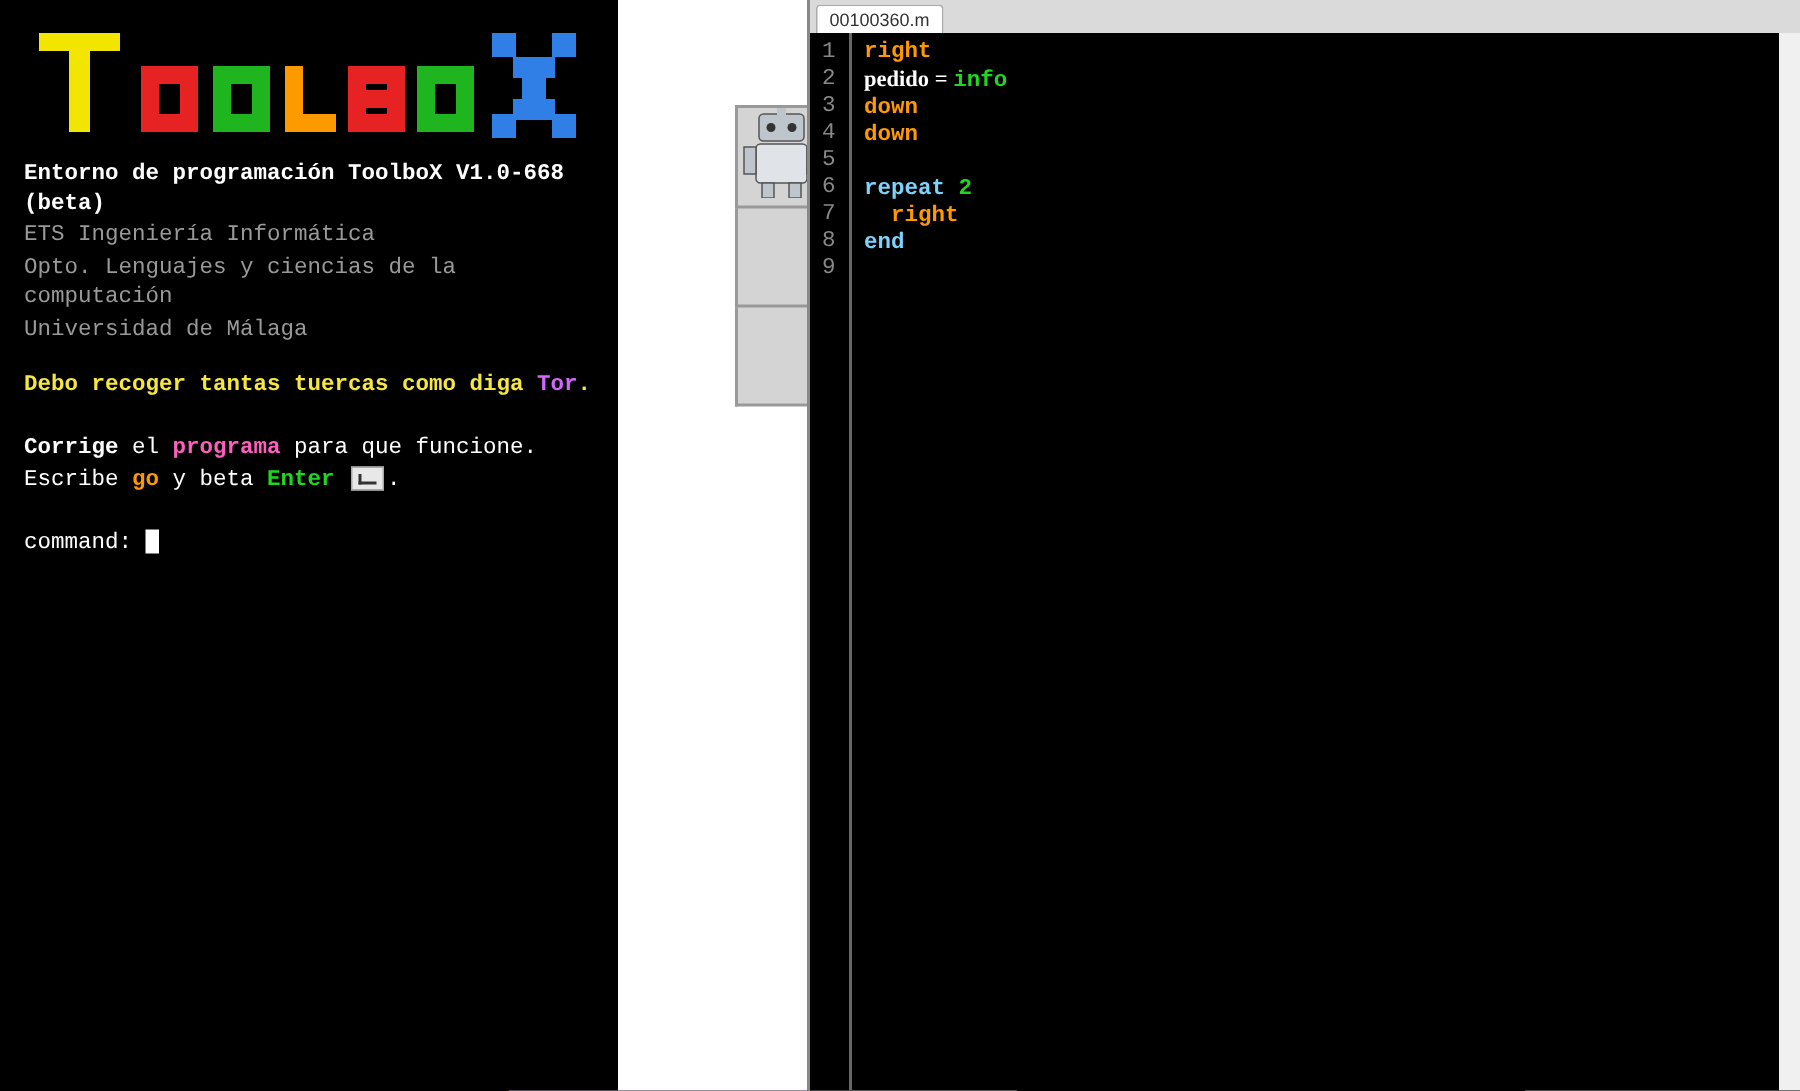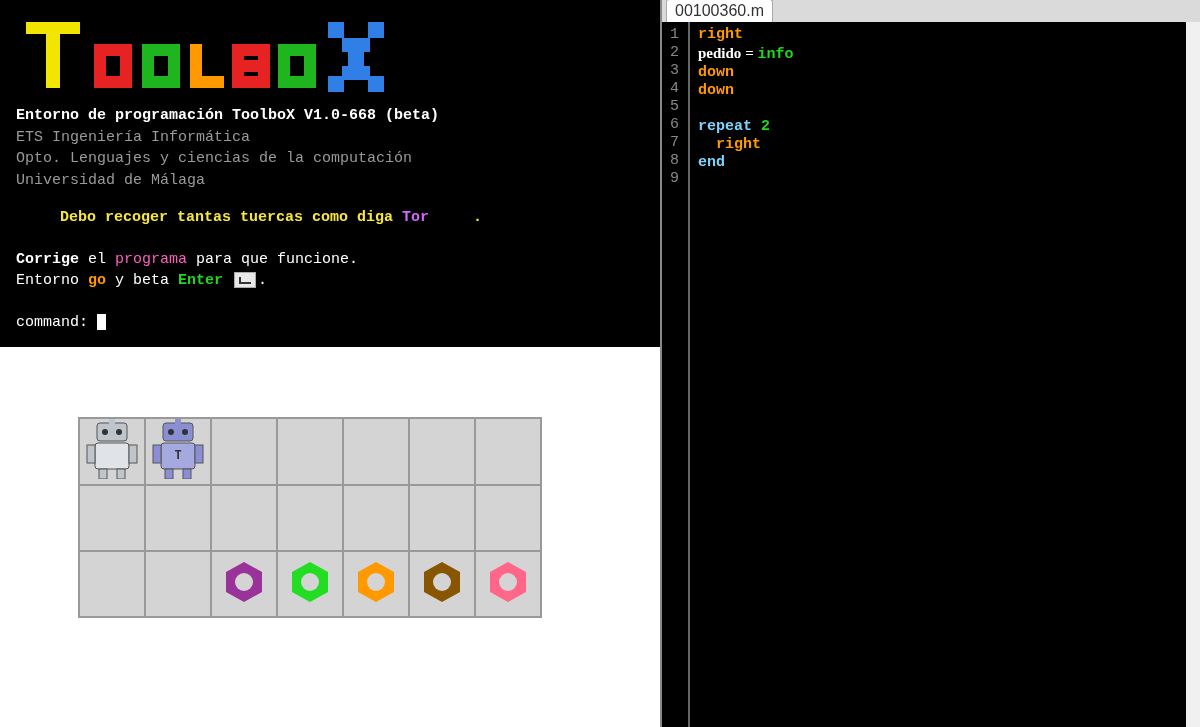--- a/index.html
+++ b/index.html
@@ -9,47 +9,47 @@
     }
     body {
       font-family: "Courier New", monospace;
       background: #fff;
       width: 1200px;
       height: 727px;
       overflow: hidden;
       display: flex;
     }
     .left-pane {
-      width: 660px;
+      width: 538px;
       height: 727px;
       background: #4c1d95;
       display: flex;
-      flex-direction: column;
+      flex-direction: row;
     }
     .console-area {
       padding: 10px 16px 15px 16px;
       background: #000;
       color: #fff;
       font-size: 15px;
       line-height: 1.3;
     }
     .logo {
       margin-top: 6px;
       margin-bottom: 12px;
     }
     .logo svg { display: block; }
     .version-line { color: #fff; font-weight: bold; margin-bottom: 2px; }
     .gray-line { color: #999; margin-bottom: 2px; }
     .task-line { margin-top: 18px; font-weight: bold; }
-    .task-line .yellow { color: #f5e642; margin-left: 44px; }
+    .task-line .yellow { color: #f5e642; }
     .task-line .magenta { color: #d466ff; margin-top: 29px; }
     .inst1 { margin-top: 22px; }
     .inst1 .plain { color:#fff; }
     .inst1 .bold { color:#fff; font-weight:bold; }
-    .inst1 .prog { color:#ff5ec0; font-weight:normal; }
+    .inst1 .prog { color:#ff5ec0; font-weight:bold; }
     .inst2 { margin-top: 2px; }
     .inst2 .go { color:#ff9900; font-weight:bold; }
     .inst2 .enter { color:#1ed71e; font-weight:bold; }
     .key-icon {
       display: inline-block;
       width: 22px; height: 16px;
       background: #e8e8e8;
       border: 1px solid #aaa;
       vertical-align: middle;
       position: relative;
@@ -101,21 +101,21 @@
       display:flex;
       align-items:flex-end;
       padding-left:4px;
     }
     .tab {
       background:#fff;
       border:1px solid #aaa;
       border-bottom:none;
       padding:2px 8px;
       font-family: Arial, sans-serif;
-      font-size:16px;
+      font-size:12px;
       color:#333;
       border-radius: 3px 3px 0 0;
     }
     .editor {
       flex:1;
       background:#000;
       display:flex;
       font-family:"Courier New", monospace;
       font-size:15px;
       line-height:18px;
@@ -214,21 +214,21 @@
     <div class="gray-line">Universidad de Málaga</div>
 
     <div class="task-line">
       <span class="yellow">Debo recoger tantas tuercas como diga </span><span class="magenta">Tor</span><span class="yellow">.</span>
     </div>
 
     <div class="inst1">
       <span class="bold">Corrige</span><span class="plain"> el </span><span class="prog">programa</span><span class="plain"> para que funcione.</span>
     </div>
     <div class="inst2">
-      <span class="plain">Entorno </span><span class="go">go</span><span class="plain"> y beta </span><span class="enter">Enter</span>
+      <span class="plain">Escribe </span><span class="go">go</span><span class="plain"> y beta </span><span class="enter">Enter</span>
       <span class="key-icon"></span><span class="plain">.</span>
     </div>
 
     <div class="cmd-line">
       <span>command: </span><span class="cursor"></span>
     </div>
   </div>
 
   <div class="game-area">
     <table class="grid">

